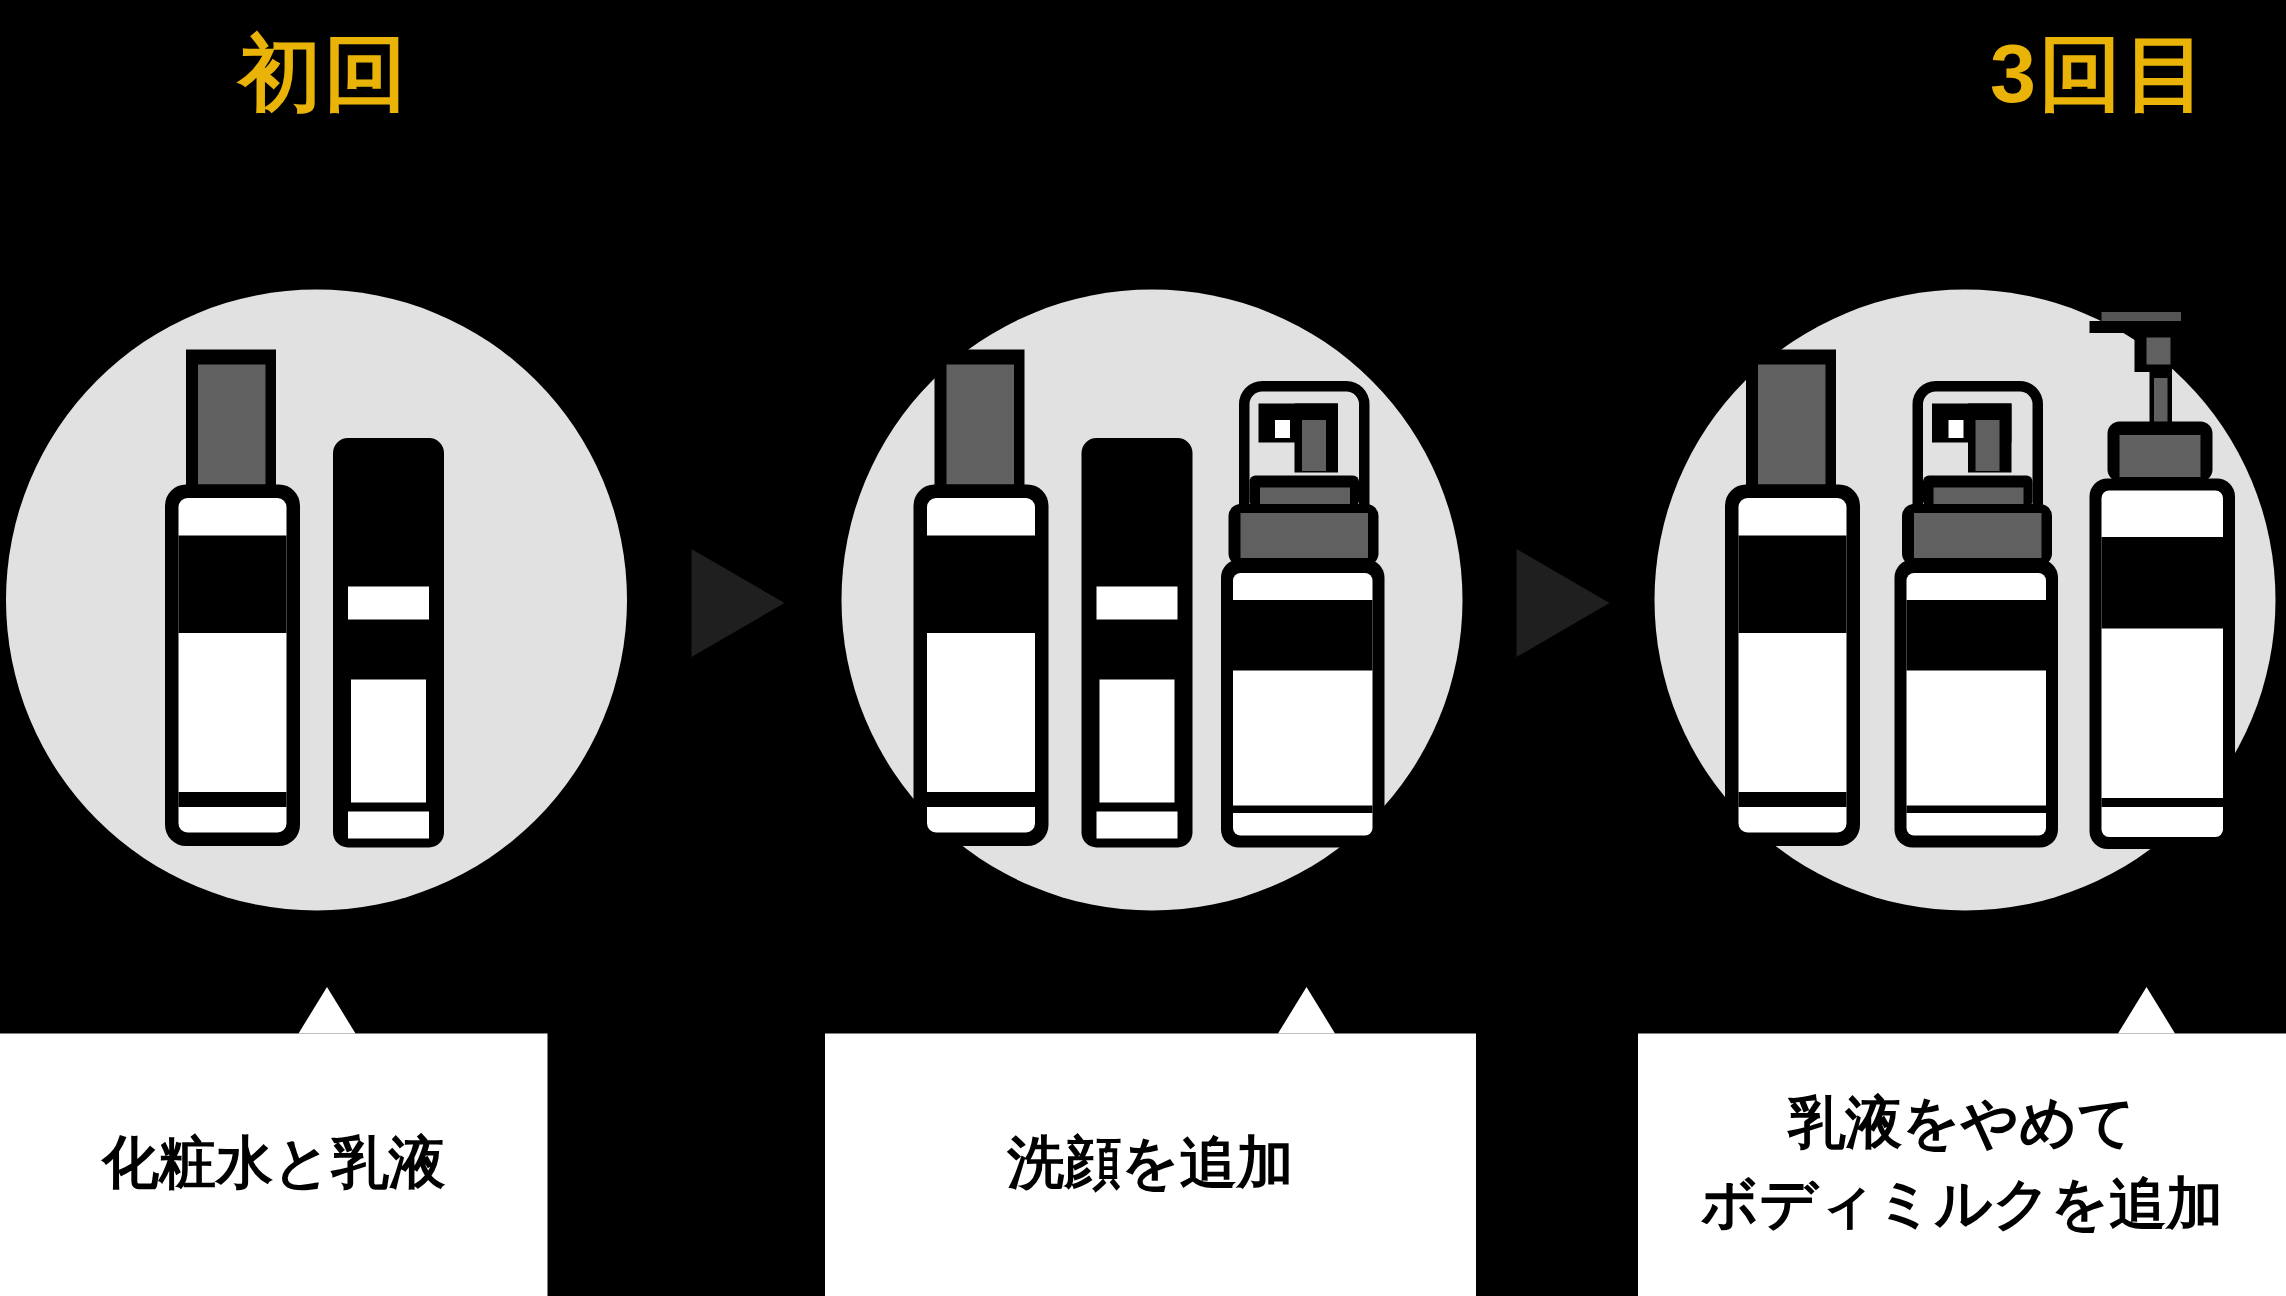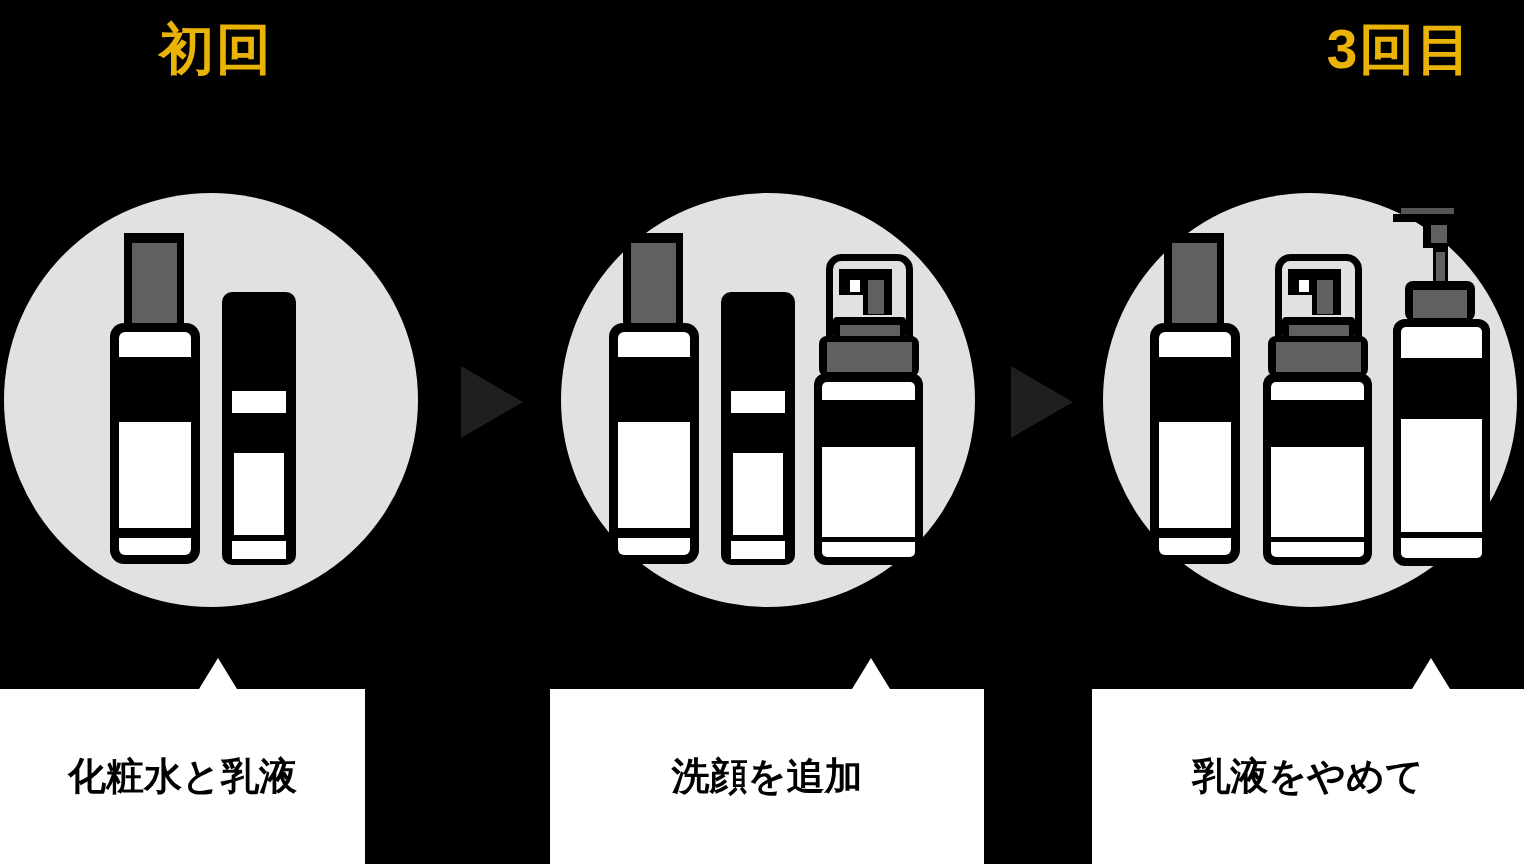--- a/index.html
+++ b/index.html
@@ -169,15 +169,16 @@
   <div class="pointer p3"></div>
 
   <div class="caption-box b1">
     <span>化粧水と乳液</span>
   </div>
   <div class="caption-box b2">
     <span>洗顔を追加</span>
   </div>
   <div class="caption-box b3">
     <span>乳液をやめて</span>
+    <span>ボディミルクを追加</span>
   </div>
 
 </div>
 
 </body></html>

